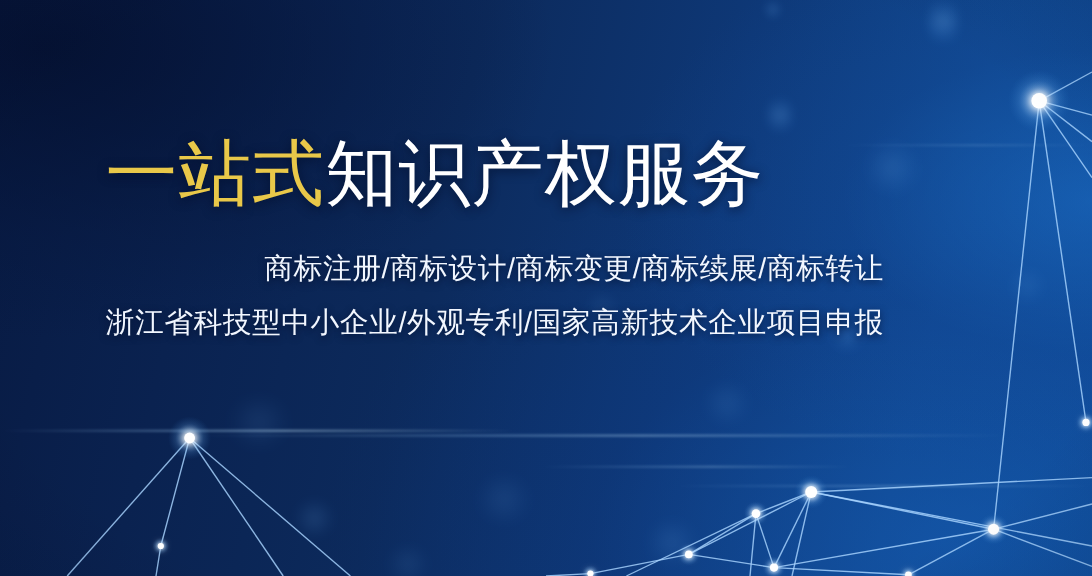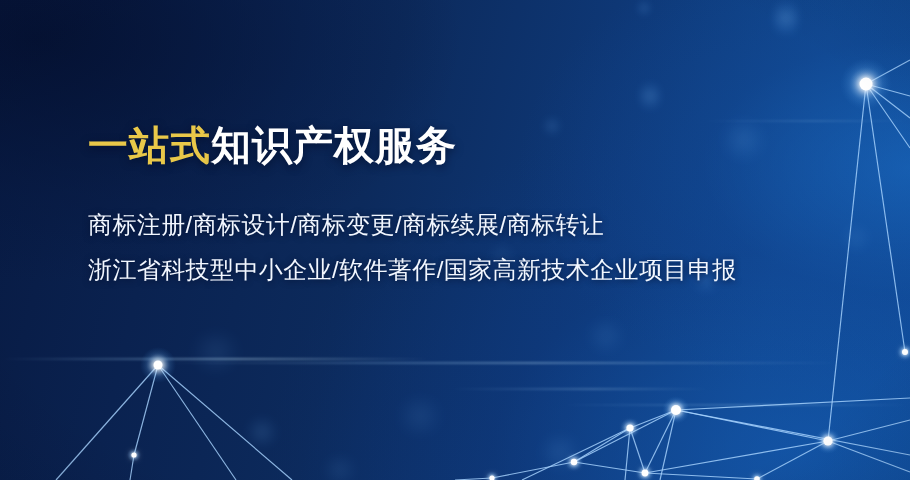--- a/index.html
+++ b/index.html
@@ -37,30 +37,30 @@
   }
   
   #net { position:absolute; left:0; top:0; width:910px; height:480px; pointer-events:none; }
   
   #copy {
     position:absolute;
     left:88px; top:108px;
     z-index:6;
   }
   #headline {
-    font-size:40px;
-    font-weight:bold;
+    font-size:60px;
+    font-weight:normal;
     line-height:74px;
     letter-spacing:1px;
     white-space:nowrap;
     text-shadow:0 2px 9px rgba(2,12,40,0.75);
   }
   #headline .gold { color:#e9c849; }
   #headline .white { color:#ffffff; }
-  #sublines { margin-top:20px; }
+  #sublines { margin-top:20px;text-align:right; }
   .subline {
     font-size:24px;
     line-height:45px;
     color:#f2f7ff;
     white-space:nowrap;
     letter-spacing:0.4px;
     text-shadow:0 1px 6px rgba(2,12,40,0.8);
   }
   
   #vignette {
@@ -176,17 +176,17 @@
       <div class="streak" style="left: 560px; top: 404px; width: 350px; opacity: 0.28;"></div>
       <div class="streak" style="left: 700px; top: 120px; width: 210px; opacity: 0.16;"></div>
     </div>
 
   <div id="vignette"></div>
 
   <div id="copy">
     <div id="headline"><span class="gold">一站式</span><span class="white">知识产权服务</span></div>
     <div id="sublines">
       <div class="subline">商标注册/商标设计/商标变更/商标续展/商标转让</div>
-      <div class="subline">浙江省科技型中小企业/软件著作/国家高新技术企业项目申报</div>
+      <div class="subline">浙江省科技型中小企业/外观专利/国家高新技术企业项目申报</div>
     </div>
   </div>
 
 </div>
 
 </body></html>

